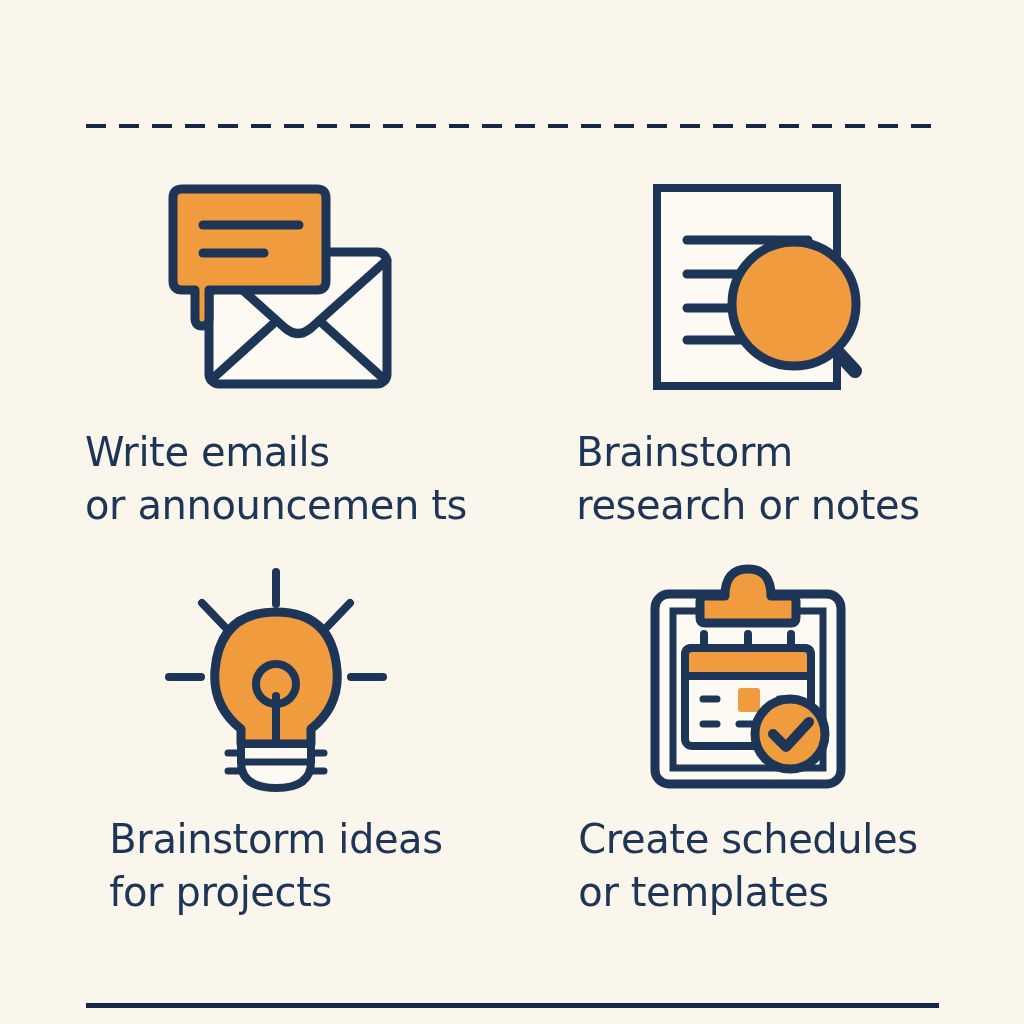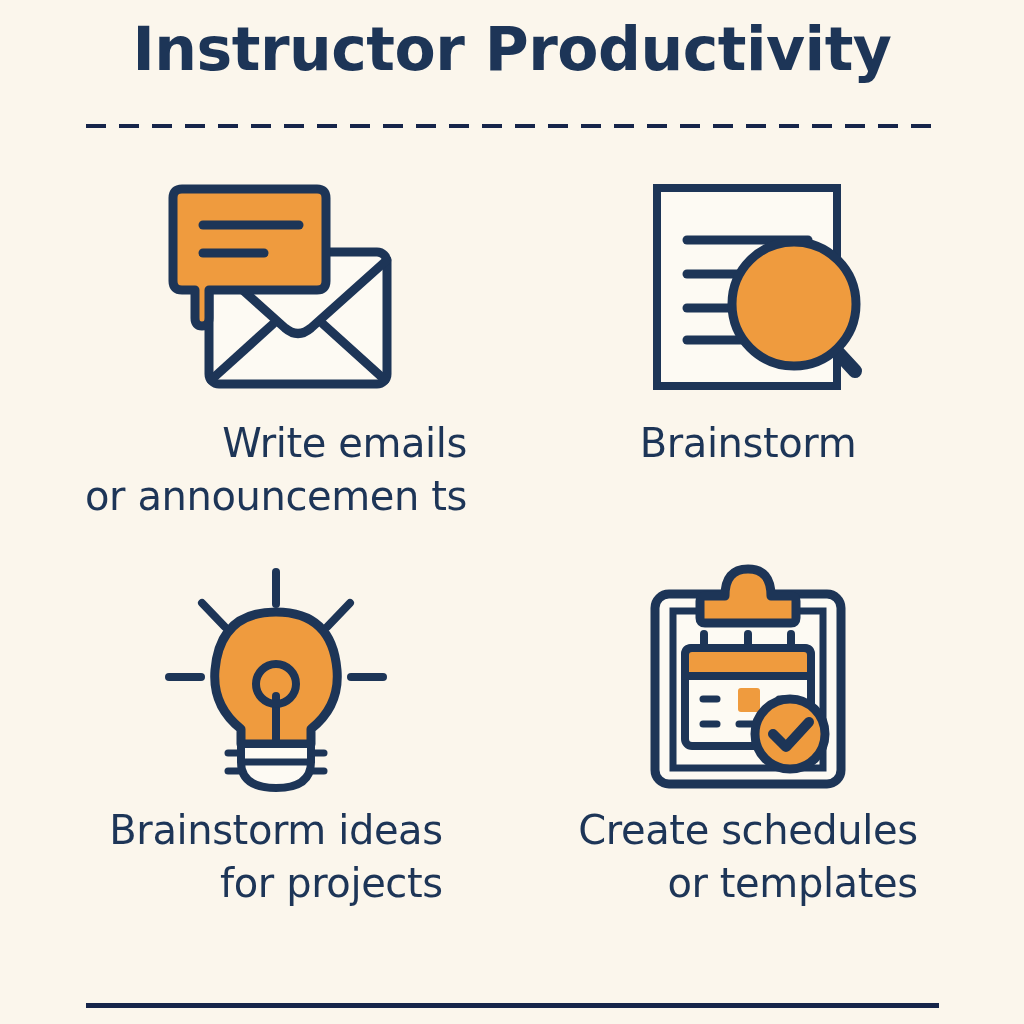--- a/index.html
+++ b/index.html
@@ -70,39 +70,38 @@
   }
   .icon-box {
     width: 250px;
     height: 240px;
     display: flex;
     align-items: center;
     justify-content: center;
   }
   .icon-box svg { display: block; overflow: visible; }
   .caption {
-    margin-top: 7px;
-    text-align: right;
+    margin-top: 16px;
+    text-align: left;
     color: #1D3557;
     font-size: 40px;
     line-height: 53px;
     font-family: "DejaVu Sans", sans-serif;
     font-weight: normal;
     letter-spacing: -0.4px;
     white-space: nowrap;
   }
   .cell-schedules .icon-box { height: 232px; }
   .cell-brainstorm .icon-box { height: 232px; }
 </style>
 </head>
 <body>
 
 <div class="poster">
 
-  <div class="title">Instructor Productivity</div>
 
   <div class="divider-dashed"></div>
 
   <div class="grid">
 
     <div class="cell cell-emails">
       <div class="icon-box">
         <svg width="250" height="220" viewBox="0 0 250 220">
 
           <rect x="58" y="72" width="178" height="132" rx="10" ry="10" fill="#FDFAF3" stroke="#1D3557" stroke-width="9"></rect>
@@ -137,20 +136,21 @@
           <line x1="64" y1="128" x2="144" y2="128" stroke="#1D3557" stroke-width="9" stroke-linecap="round"></line>
           <line x1="64" y1="160" x2="142" y2="160" stroke="#1D3557" stroke-width="9" stroke-linecap="round"></line>
 
           <line x1="196" y1="152" x2="232" y2="191" stroke="#1D3557" stroke-width="14" stroke-linecap="round"></line>
 
           <circle cx="171" cy="124" r="62" fill="#EF9B3E" stroke="#1D3557" stroke-width="9"></circle>
         </svg>
       </div>
       <div class="caption">
         <div>Brainstorm</div>
+        <div>research or notes</div>
       </div>
     </div>
 
     <div class="cell cell-brainstorm">
       <div class="icon-box">
         <svg width="240" height="230" viewBox="0 0 240 230">
 
           <line x1="120" y1="6" x2="120" y2="38" stroke="#1D3557" stroke-width="8" stroke-linecap="round"></line>
           <line x1="46" y1="37" x2="69" y2="61" stroke="#1D3557" stroke-width="8" stroke-linecap="round"></line>
           <line x1="194" y1="37" x2="171" y2="61" stroke="#1D3557" stroke-width="8" stroke-linecap="round"></line>

